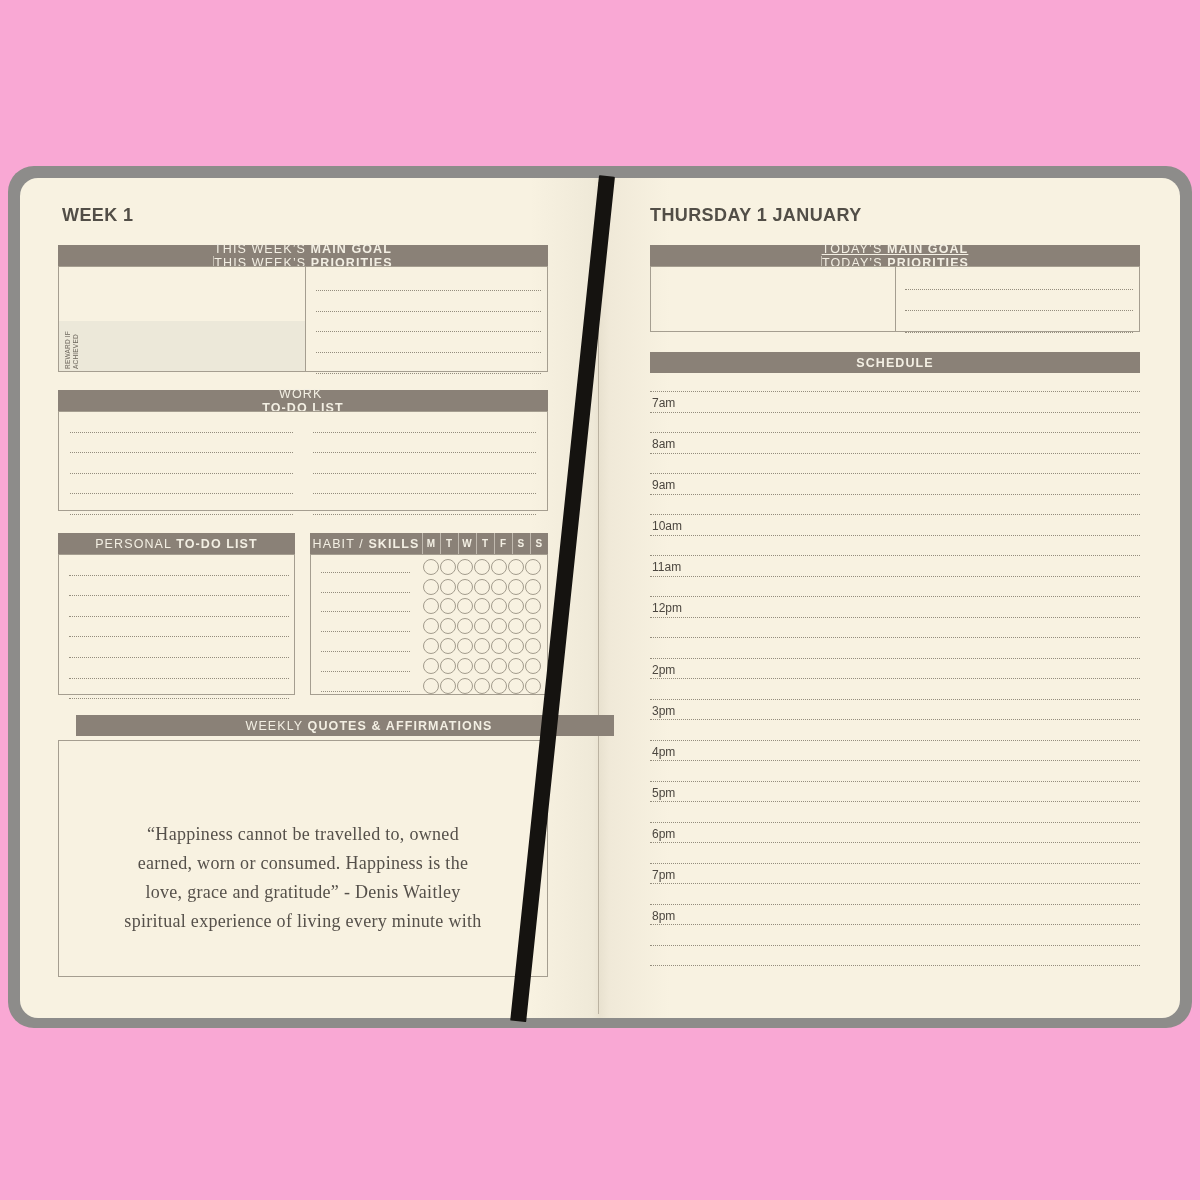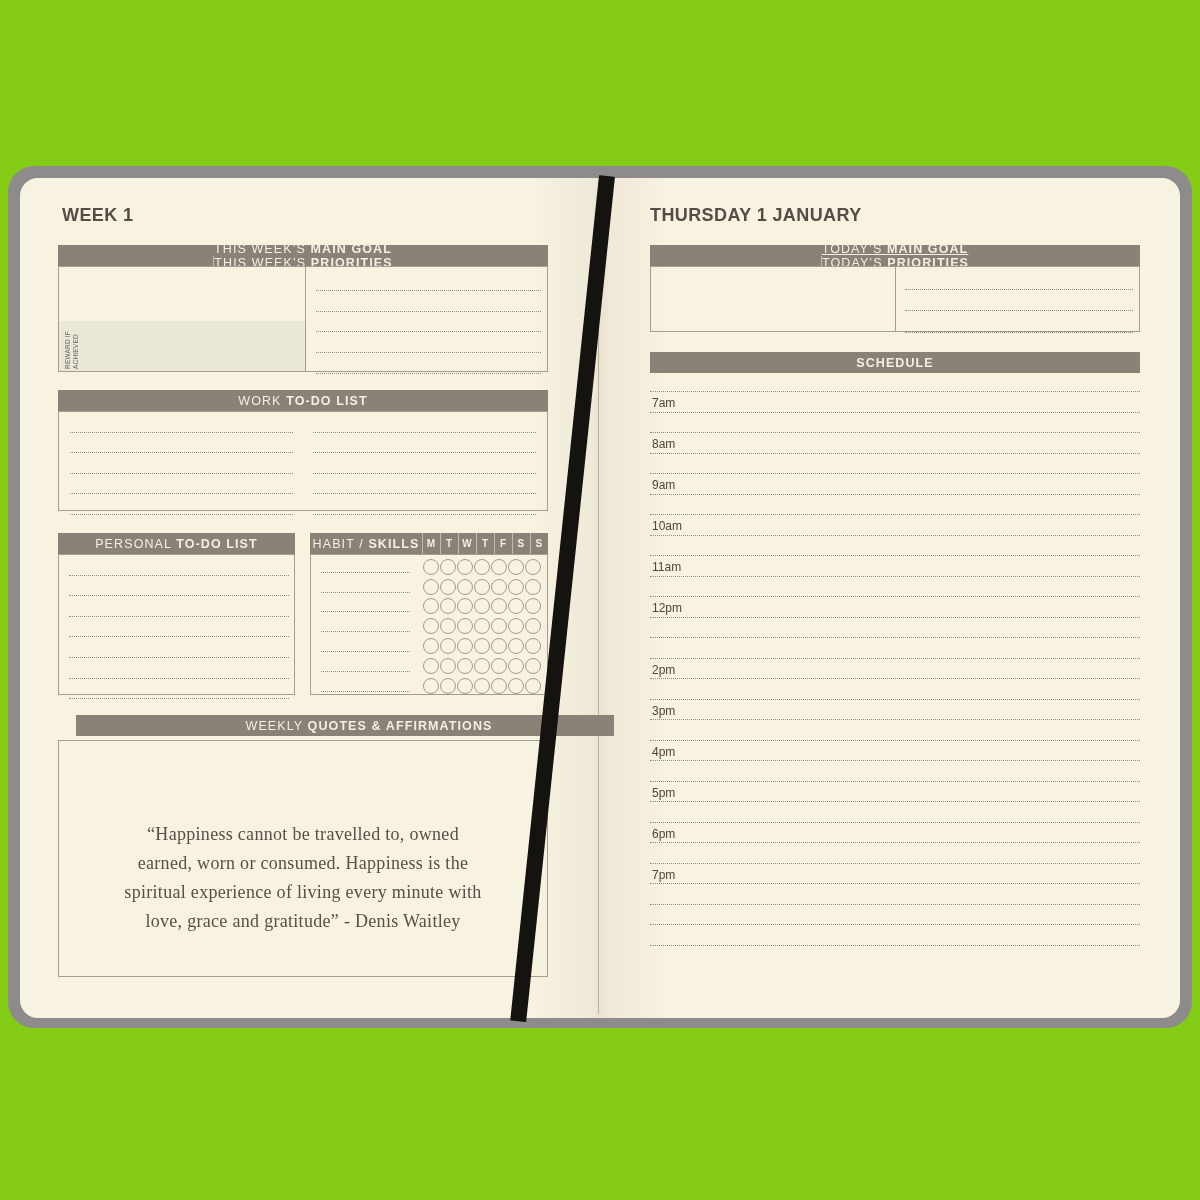--- a/index.html
+++ b/index.html
@@ -1,21 +1,21 @@
 <!DOCTYPE html>
 <html style="--cover: #8d8c8a; --cream: #f8f2e1; --bar: #8a8177; --bartext: #f3efe3; --band: #151310; --ink: #4e4a43;"><head>
 <meta charset="utf-8">
 <style>
   :root{
     --cover:#8d8c8a; --cream:#f8f2e1; --bar:#8a8177; --bartext:#f3efe3;
     --border:#a59e90; --dot:#948d7d; --ink:#4e4a43; --band:#151310;
     --reward:#ece8d9; --quote:#55504a;
   }
   html,body{margin:0;padding:0;background:#ffffff;}
-  #app{position:relative;width:1200px;height:1200px;background:#84cc16;overflow:hidden;
+  #app{position:relative;width:1200px;height:1200px;background:#f9a8d4;overflow:hidden;
        font-family:"Liberation Sans",sans-serif;color:var(--ink);}
   .abs{position:absolute;}
   
   .cover{left:8px;top:166px;width:1184px;height:862px;background:var(--cover);border-radius:26px;}
   .sheet{left:20px;top:178px;width:1160px;height:840px;border-radius:18px;
     background:linear-gradient(90deg,var(--cream) 0%,var(--cream) 44%,#efe9d8 49.4%,#e9e2d0 50%,#f0e9d8 50.8%,var(--cream) 56%,var(--cream) 100%);}
   .fold{left:598px;top:182px;width:1px;height:832px;background:rgba(110,100,85,.38);}
   
   .bar{background:var(--bar);color:var(--bartext);font-size:12.5px;letter-spacing:1.1px;
        display:flex;align-items:center;justify-content:center;height:21px;}
@@ -91,21 +91,21 @@
     </div>
     <div class="cell-r cell-lines" id="prior-lines">
         <div class="dl-row"></div>
         <div class="dl-row"></div>
         <div class="dl-row"></div>
         <div class="dl-row"></div>
         <div class="dl-row"></div>
       </div>
   </div>
 
-  <div class="abs bar" style="left:58px;top:390px;width:490px;">
+  <div class="abs bar" style="left:58px;top:390px;width:490px;flex-direction:column;">
     <span class="lt">WORK </span>
       <b>TO-DO LIST</b>
   </div>
   <div class="abs box work-body" style="left:58px;top:411px;width:490px;height:100px;">
     <div class="work-col">
         <div class="dl-row"></div>
         <div class="dl-row"></div>
         <div class="dl-row"></div>
         <div class="dl-row"></div>
         <div class="dl-row"></div>
@@ -236,22 +236,22 @@
     </div>
 
   <div class="abs bar" style="left:76px;top:715px;width:490px;padding-left:48px;">
     <span class="lt">WEEKLY </span>
       <b>QUOTES &amp; AFFIRMATIONS</b>
   </div>
   <div class="abs box" style="left:58px;top:740px;width:490px;height:237px;"></div>
   <div class="abs" id="quote" style="left:58px;top:820px;width:490px;">
       <div>“Happiness cannot be travelled to, owned</div>
       <div>earned, worn or consumed. Happiness is the</div>
+      <div>love, grace and gratitude” -  Denis Waitley</div>
       <div>spiritual experience of living every minute with</div>
-      <div>love, grace and gratitude” -  Denis Waitley</div>
     </div>
 
   <div class="abs page-title" style="left:650px;top:205px;">THURSDAY 1 JANUARY</div>
 
   <div class="abs bar split" style="left:650px;top:245px;width:490px;text-decoration:underline;">
     <div>
       <span class="lt">TODAY’S </span>
         <b>MAIN GOAL</b>
     </div>
     <div>
@@ -290,18 +290,19 @@
       <div class="s-row"><span class="s-label">3pm</span></div>
       <div class="s-row"></div>
       <div class="s-row"><span class="s-label">4pm</span></div>
       <div class="s-row"></div>
       <div class="s-row"><span class="s-label">5pm</span></div>
       <div class="s-row"></div>
       <div class="s-row"><span class="s-label">6pm</span></div>
       <div class="s-row"></div>
       <div class="s-row"><span class="s-label">7pm</span></div>
       <div class="s-row"></div>
+      <div class="s-row"><span class="s-label">8pm</span></div>
       <div class="s-row"></div>
       <div class="s-row"></div>
     </div>
 
   <div class="abs band"></div>
 </div>
 
 </body></html>

